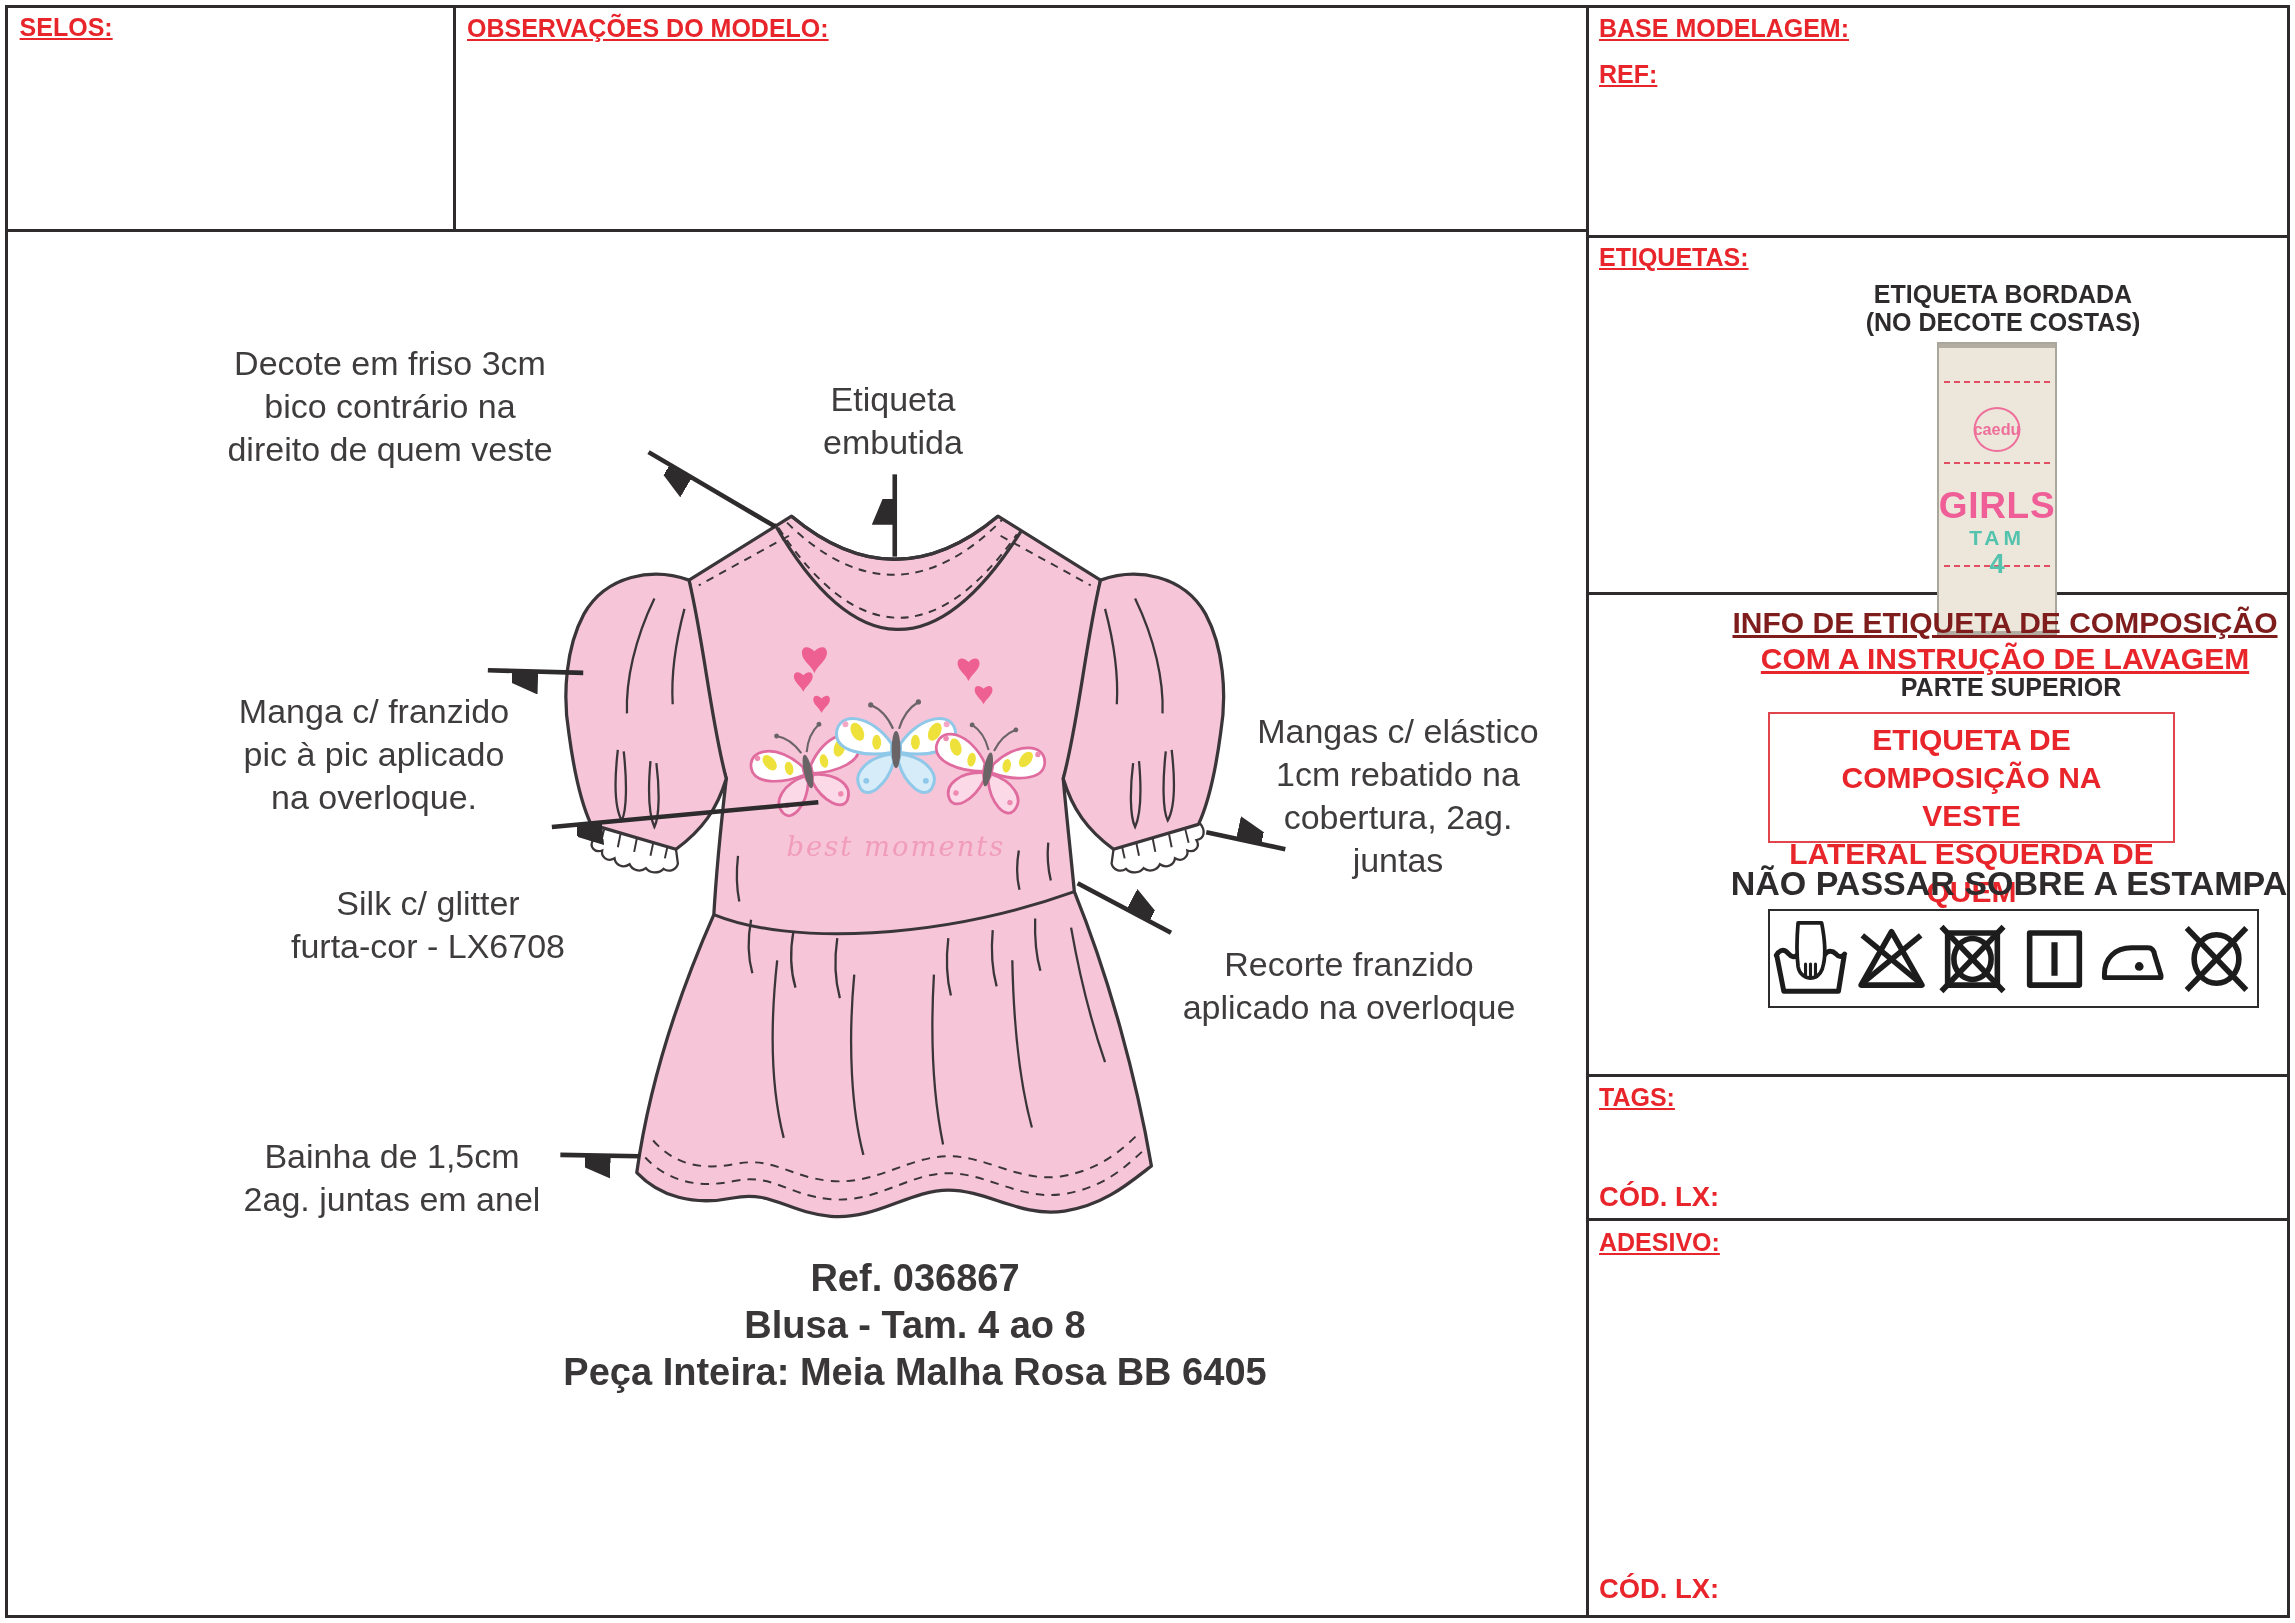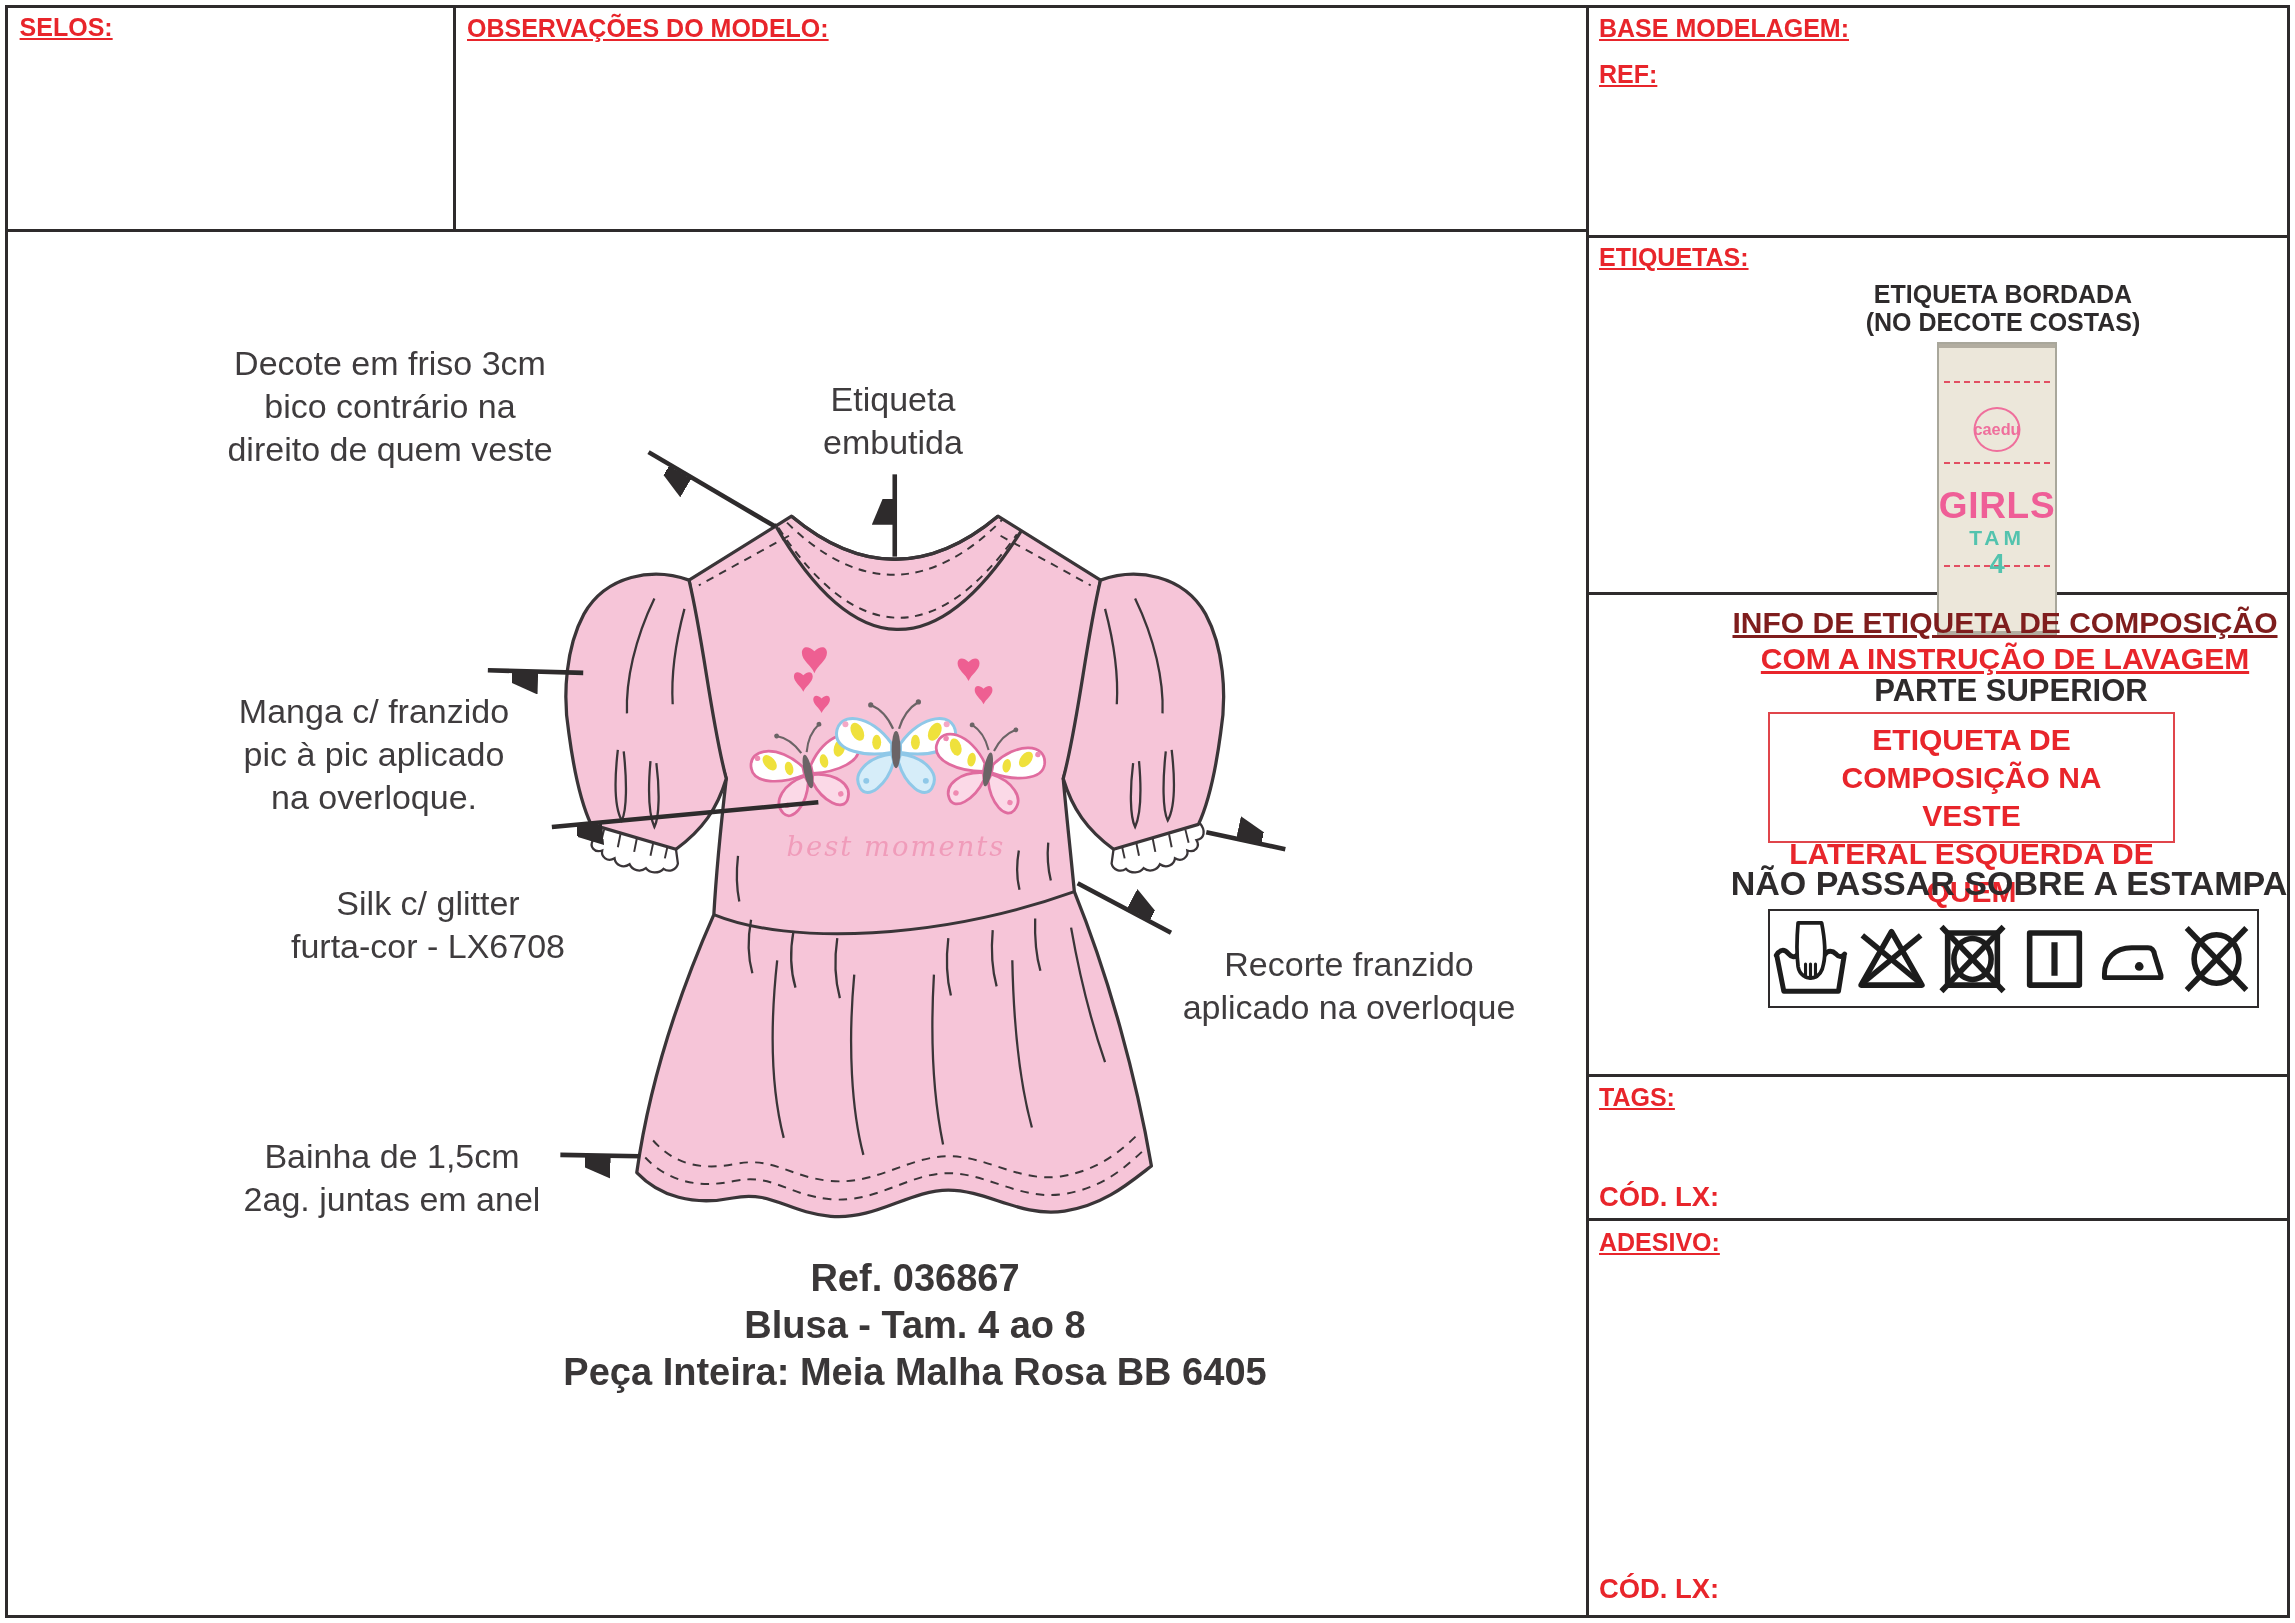--- a/index.html
+++ b/index.html
@@ -58,21 +58,21 @@
                 border:2.6px solid #ef6f9c;border-radius:50%;display:flex;align-items:center;justify-content:center;">
       <span style="color:#ef6f9c;font-size:16.3px;font-weight:bold;">caedu</span>
     </div>
     <div class="ctr" style="left:50%;top:141px;font-size:37px;font-weight:bold;color:#ef5e97;letter-spacing:0.7px;">GIRLS</div>
     <div class="ctr" style="left:50%;top:182px;font-size:21px;font-weight:bold;color:#53c3ae;letter-spacing:3.9px;">TAM</div>
     <div class="ctr" style="left:50%;top:204px;font-size:27.4px;font-weight:bold;color:#53c3ae;">4</div>
   </div>
 
   <div class="ctr" style="left:2005px;top:606px;font-size:30px;font-weight:bold;color:#7f1d1d;text-decoration:underline;">INFO DE ETIQUETA DE COMPOSIÇÃO</div>
   <div class="ctr" style="left:2005px;top:642px;font-size:30px;font-weight:bold;color:#e8252b;text-decoration:underline;">COM A INSTRUÇÃO DE LAVAGEM</div>
-  <div class="ctr blk" style="left:2011px;top:673px;font-size:31px;">PARTE SUPERIOR</div>
+  <div class="ctr blk" style="left:2011px;top:673px;font-size:25px;">PARTE SUPERIOR</div>
 
   <div class="redbox" style="left:1768px;top:712px;width:407px;height:131px;padding-top:6.5px;">
     <div>ETIQUETA DE COMPOSIÇÃO NA</div>
     <div>VESTE</div>
     <div>LATERAL ESQUERDA DE QUEM</div>
   </div>
 
   <div class="ctr blk" style="left:2009px;top:864px;font-size:34px;">NÃO PASSAR SOBRE A ESTAMPA</div>
 
   <div class="carebox" style="left:1768px;top:909px;width:491px;height:99px;">
@@ -337,20 +337,26 @@
     <div>Manga c/ franzido</div>
     <div>pic à pic aplicado</div>
     <div>na overloque.</div>
   </div>
 
   <div class="ann" style="left:428px;top:882px;">
     <div>Silk c/ glitter</div>
     <div>furta-cor - LX6708</div>
   </div>
 
+  <div class="ann" style="left:1398px;top:710px;">
+    <div>Mangas c/ elástico</div>
+    <div>1cm rebatido na</div>
+    <div>cobertura, 2ag.</div>
+    <div>juntas</div>
+  </div>
 
   <div class="ann" style="left:1349px;top:943px;">
     <div>Recorte franzido</div>
     <div>aplicado na overloque</div>
   </div>
 
   <div class="ann" style="left:392px;top:1135px;">
     <div>Bainha de 1,5cm</div>
     <div>2ag. juntas em anel</div>
   </div>

